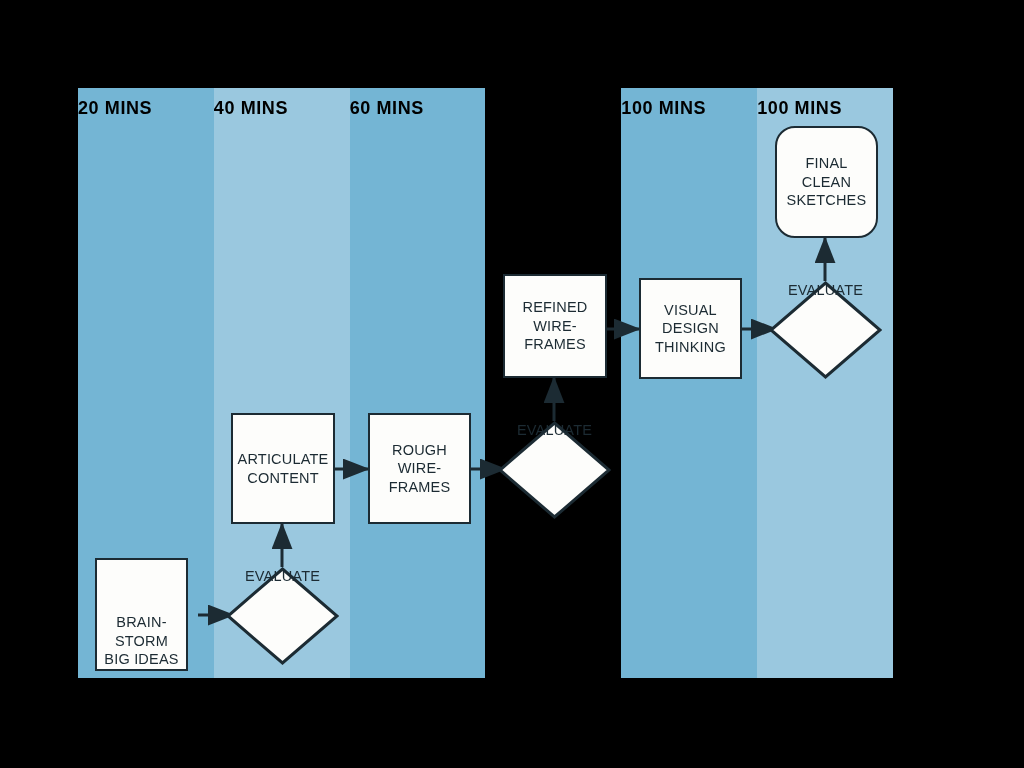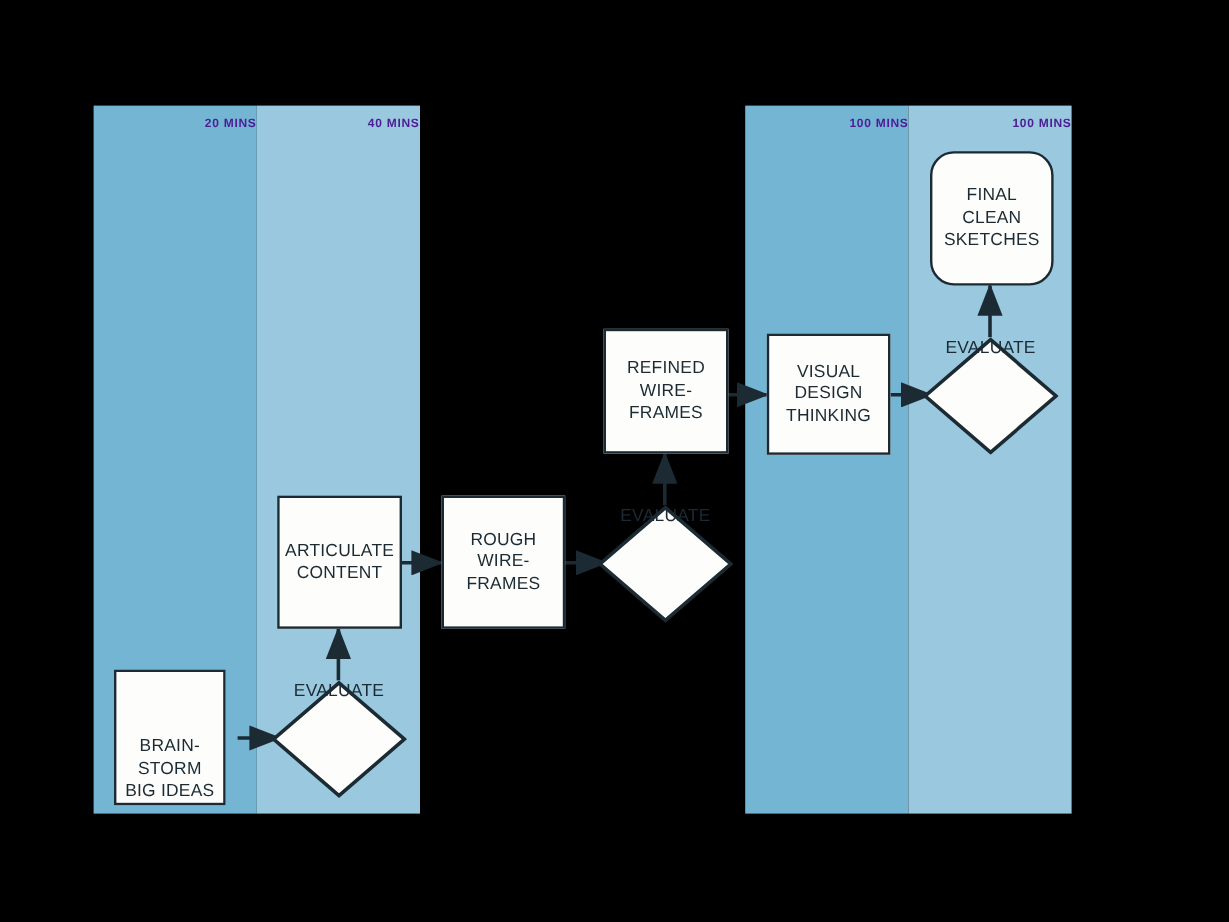--- a/index.html
+++ b/index.html
@@ -37,24 +37,24 @@
     width: 135.84px;
   }
   .swimlane.dark  { background: #74b5d4; }
   .swimlane.light { background: #9ac8df; }
 
   .lane-label {
     position: absolute;
     top: 10px;
     left: 0;
     width: 100%;
-    text-align: right;
-    font-size: 10px;
+    text-align: left;
+    font-size: 18px;
     letter-spacing: 0.6px;
-    color: #4c1d95;
+    color: #000000;
     font-weight: 600;
     font-family: "Liberation Sans", sans-serif;
     white-space: nowrap;
   }
 
   
   #connectors {
     position: absolute;
     left: 0;
     top: 0;
@@ -116,20 +116,23 @@
 <div id="canvas">
 
   <div id="chart-area">
 
     <div class="swimlane dark" style="left:0px;">
       <div class="lane-label">20 MINS</div>
     </div>
     <div class="swimlane light" style="left:135.84px;">
       <div class="lane-label">40 MINS</div>
     </div>
+    <div class="swimlane dark" style="left:271.67px;">
+      <div class="lane-label">60 MINS</div>
+    </div>
     <div class="swimlane dark" style="left:543.34px;">
       <div class="lane-label">100 MINS</div>
     </div>
     <div class="swimlane light" style="left:679.17px;">
       <div class="lane-label">100 MINS</div>
     </div>
 
     <svg id="connectors" viewBox="0 0 815 590">
       <defs>
         <marker id="arrowhead" markerWidth="9" markerHeight="7" refX="8.4" refY="3.5" orient="auto" markerUnits="strokeWidth">

